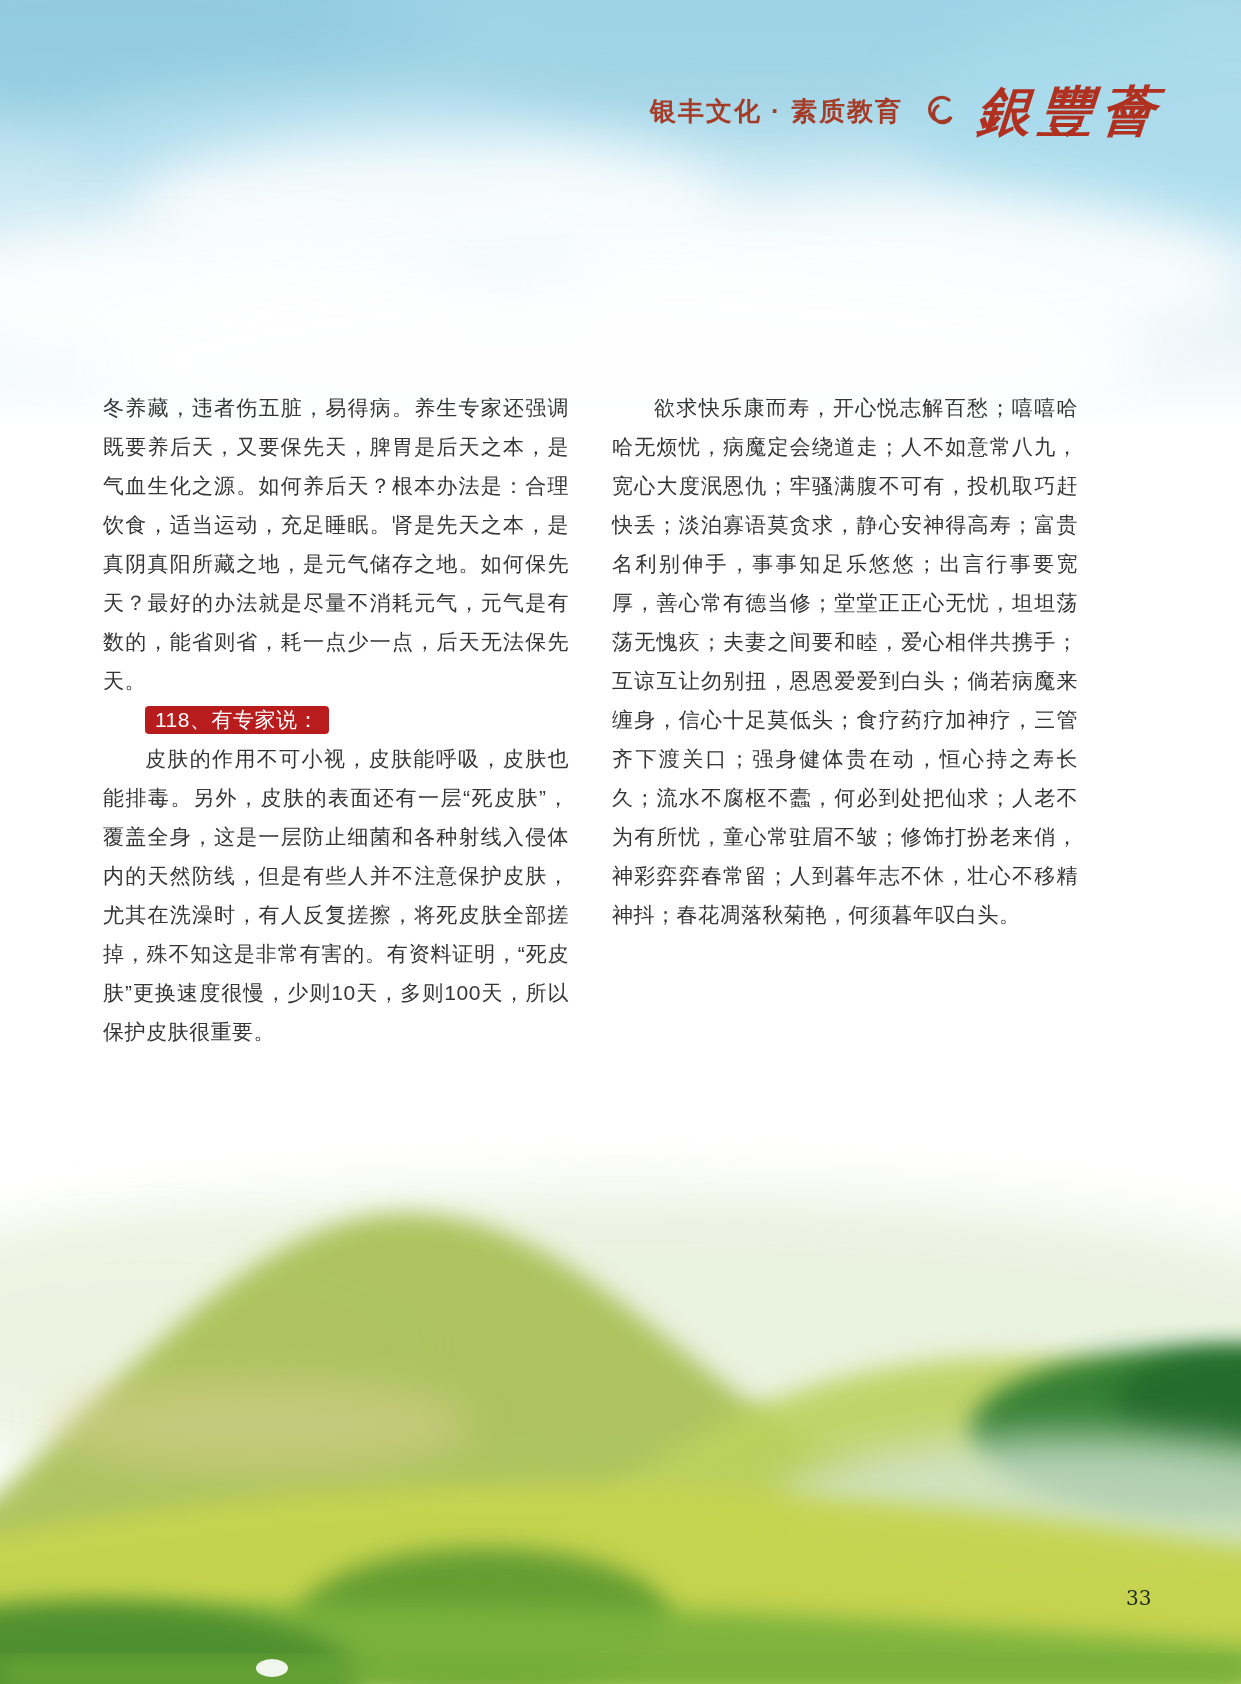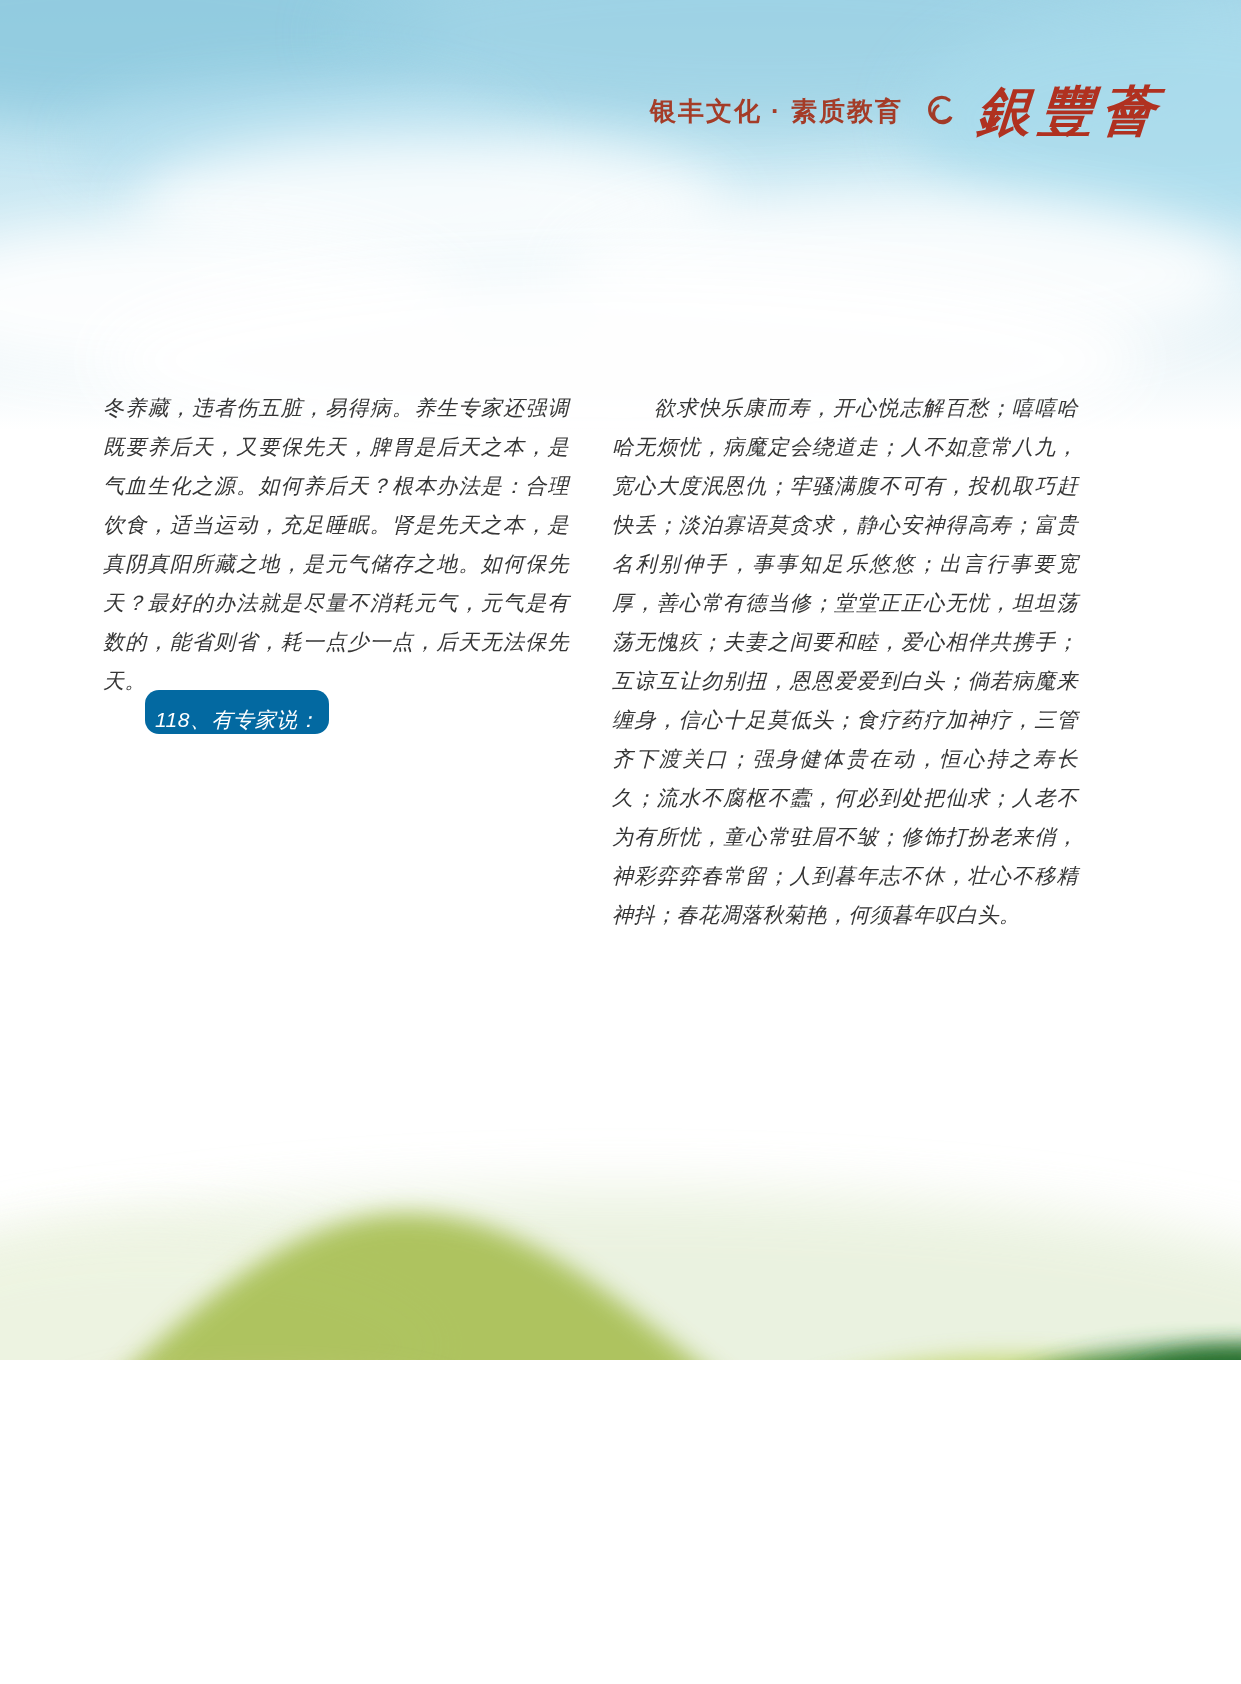--- a/index.html
+++ b/index.html
@@ -2,21 +2,21 @@
 <html><head>
 <meta charset="utf-8">
 <style>
   html, body { margin: 0; padding: 0; }
   body {
     width: 1241px; height: 1684px;
     background: #ffffff;
     font-family: "Liberation Sans", "DejaVu Sans", sans-serif;
     overflow: hidden;
   }
-  .page { position: relative; width: 1241px; height: 1360px; overflow: hidden; }
+  .page { position: relative; width: 1241px; height: 1684px; overflow: hidden; }
   .bg { position: absolute; top: 0; left: 0; z-index: 0; }
 
   
   .header {
     position: absolute; top: 84px; right: 78px; z-index: 2;
     display: flex; align-items: center; gap: 22px;
   }
   .tagline {
     font-size: 26px; font-weight: 600; letter-spacing: 2px;
     color: #a43c28;
@@ -28,29 +28,29 @@
     font-size: 54px; letter-spacing: 8px;
     color: #b03120;
     transform: skewX(-4deg);
     line-height: 1;
   }
 
   
   .col {
     position: absolute; top: 388px; width: 466px; z-index: 2;
     font-size: 21px; line-height: 39px; letter-spacing: 0.5px;
-    color: #353535; text-align: justify; font-style: italic;
+    color: #353535; text-align: justify;
   }
   .col-left  { left: 103px; }
   .col-right { left: 612px; }
   .col p { margin: 0; }
   .indent { text-indent: 2em; }
   .pill {
-    background: #0369a1; color: #ffffff;
-    padding: 18px 10px 3px 10px; border-radius: 14px;
+    background: #b91c1c; color: #ffffff;
+    padding: 2px 10px 3px 10px; border-radius: 4px;
     -webkit-box-decoration-break: clone; box-decoration-break: clone;
   }
 
   .page-num {
     position: absolute; left: 1126px; top: 1586px; z-index: 2;
     font-family: "DejaVu Serif", "Liberation Serif", serif;
     font-size: 20px; color: #1d2a1b;
   }
 </style>
 </head>
@@ -109,20 +109,21 @@
       <svg width="30" height="34" viewBox="0 0 30 34">
         <path d="M24 6 A 12 12 0 1 0 26 23 A 9 9 0 1 1 13 12" fill="none" stroke="#a23a27" stroke-width="3.2" stroke-linecap="round"></path>
       </svg>
     </span>
     <span class="logo">銀豐薈</span>
   </header>
 
   <section class="col col-left">
     <p class="body">冬养藏，违者伤五脏，易得病。养生专家还强调既要养后天，又要保先天，脾胃是后天之本，是气血生化之源。如何养后天？根本办法是：合理饮食，适当运动，充足睡眠。肾是先天之本，是真阴真阳所藏之地，是元气储存之地。如何保先天？最好的办法就是尽量不消耗元气，元气是有数的，能省则省，耗一点少一点，后天无法保先天。</p>
     <p class="heading indent"><span class="pill">118、有专家说：</span></p>
+    <p class="body indent">皮肤的作用不可小视，皮肤能呼吸，皮肤也能排毒。另外，皮肤的表面还有一层“死皮肤”，覆盖全身，这是一层防止细菌和各种射线入侵体内的天然防线，但是有些人并不注意保护皮肤，尤其在洗澡时，有人反复搓擦，将死皮肤全部搓掉，殊不知这是非常有害的。有资料证明，“死皮肤”更换速度很慢，少则10天，多则100天，所以保护皮肤很重要。</p>
   </section>
 
   <section class="col col-right">
     <p class="body indent">欲求快乐康而寿，开心悦志解百愁；嘻嘻哈哈无烦忧，病魔定会绕道走；人不如意常八九，宽心大度泯恩仇；牢骚满腹不可有，投机取巧赶快丢；淡泊寡语莫贪求，静心安神得高寿；富贵名利别伸手，事事知足乐悠悠；出言行事要宽厚，善心常有德当修；堂堂正正心无忧，坦坦荡荡无愧疚；夫妻之间要和睦，爱心相伴共携手；互谅互让勿别扭，恩恩爱爱到白头；倘若病魔来缠身，信心十足莫低头；食疗药疗加神疗，三管齐下渡关口；强身健体贵在动，恒心持之寿长久；流水不腐枢不蠹，何必到处把仙求；人老不为有所忧，童心常驻眉不皱；修饰打扮老来俏，神彩弈弈春常留；人到暮年志不休，壮心不移精神抖；春花凋落秋菊艳，何须暮年叹白头。</p>
   </section>
 
   <div class="page-num">33</div>
 
 </div>
 

